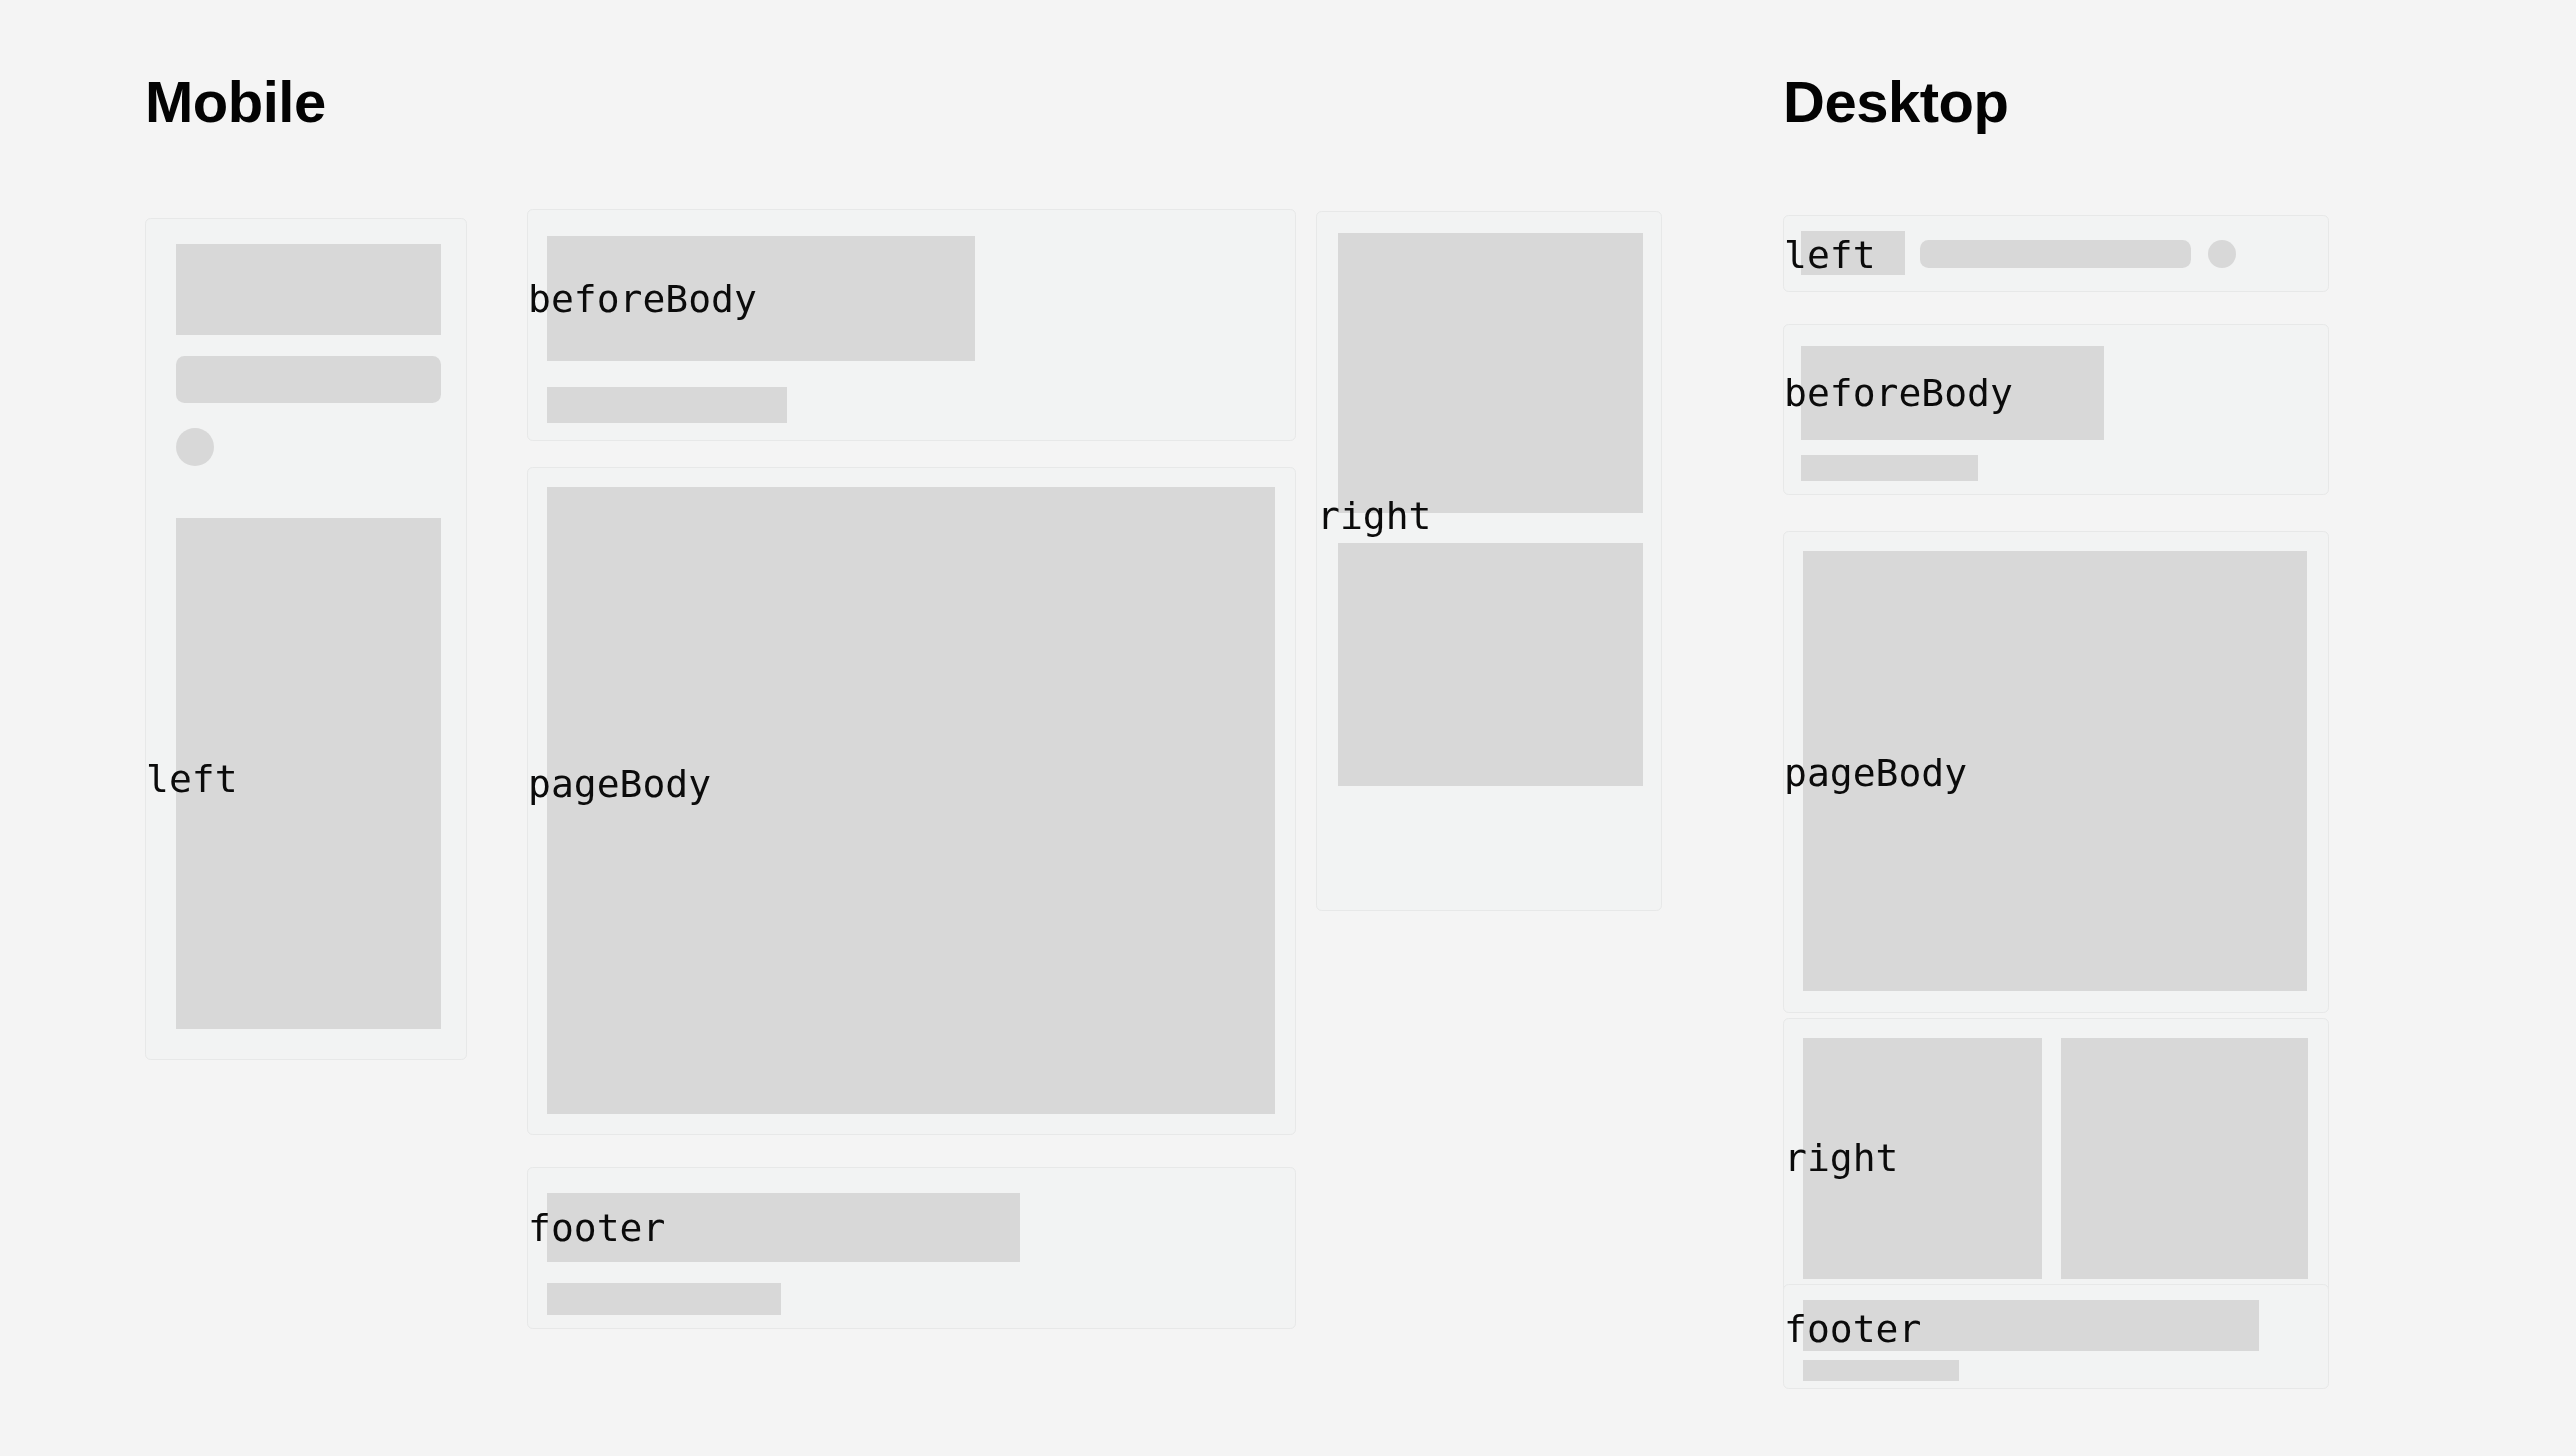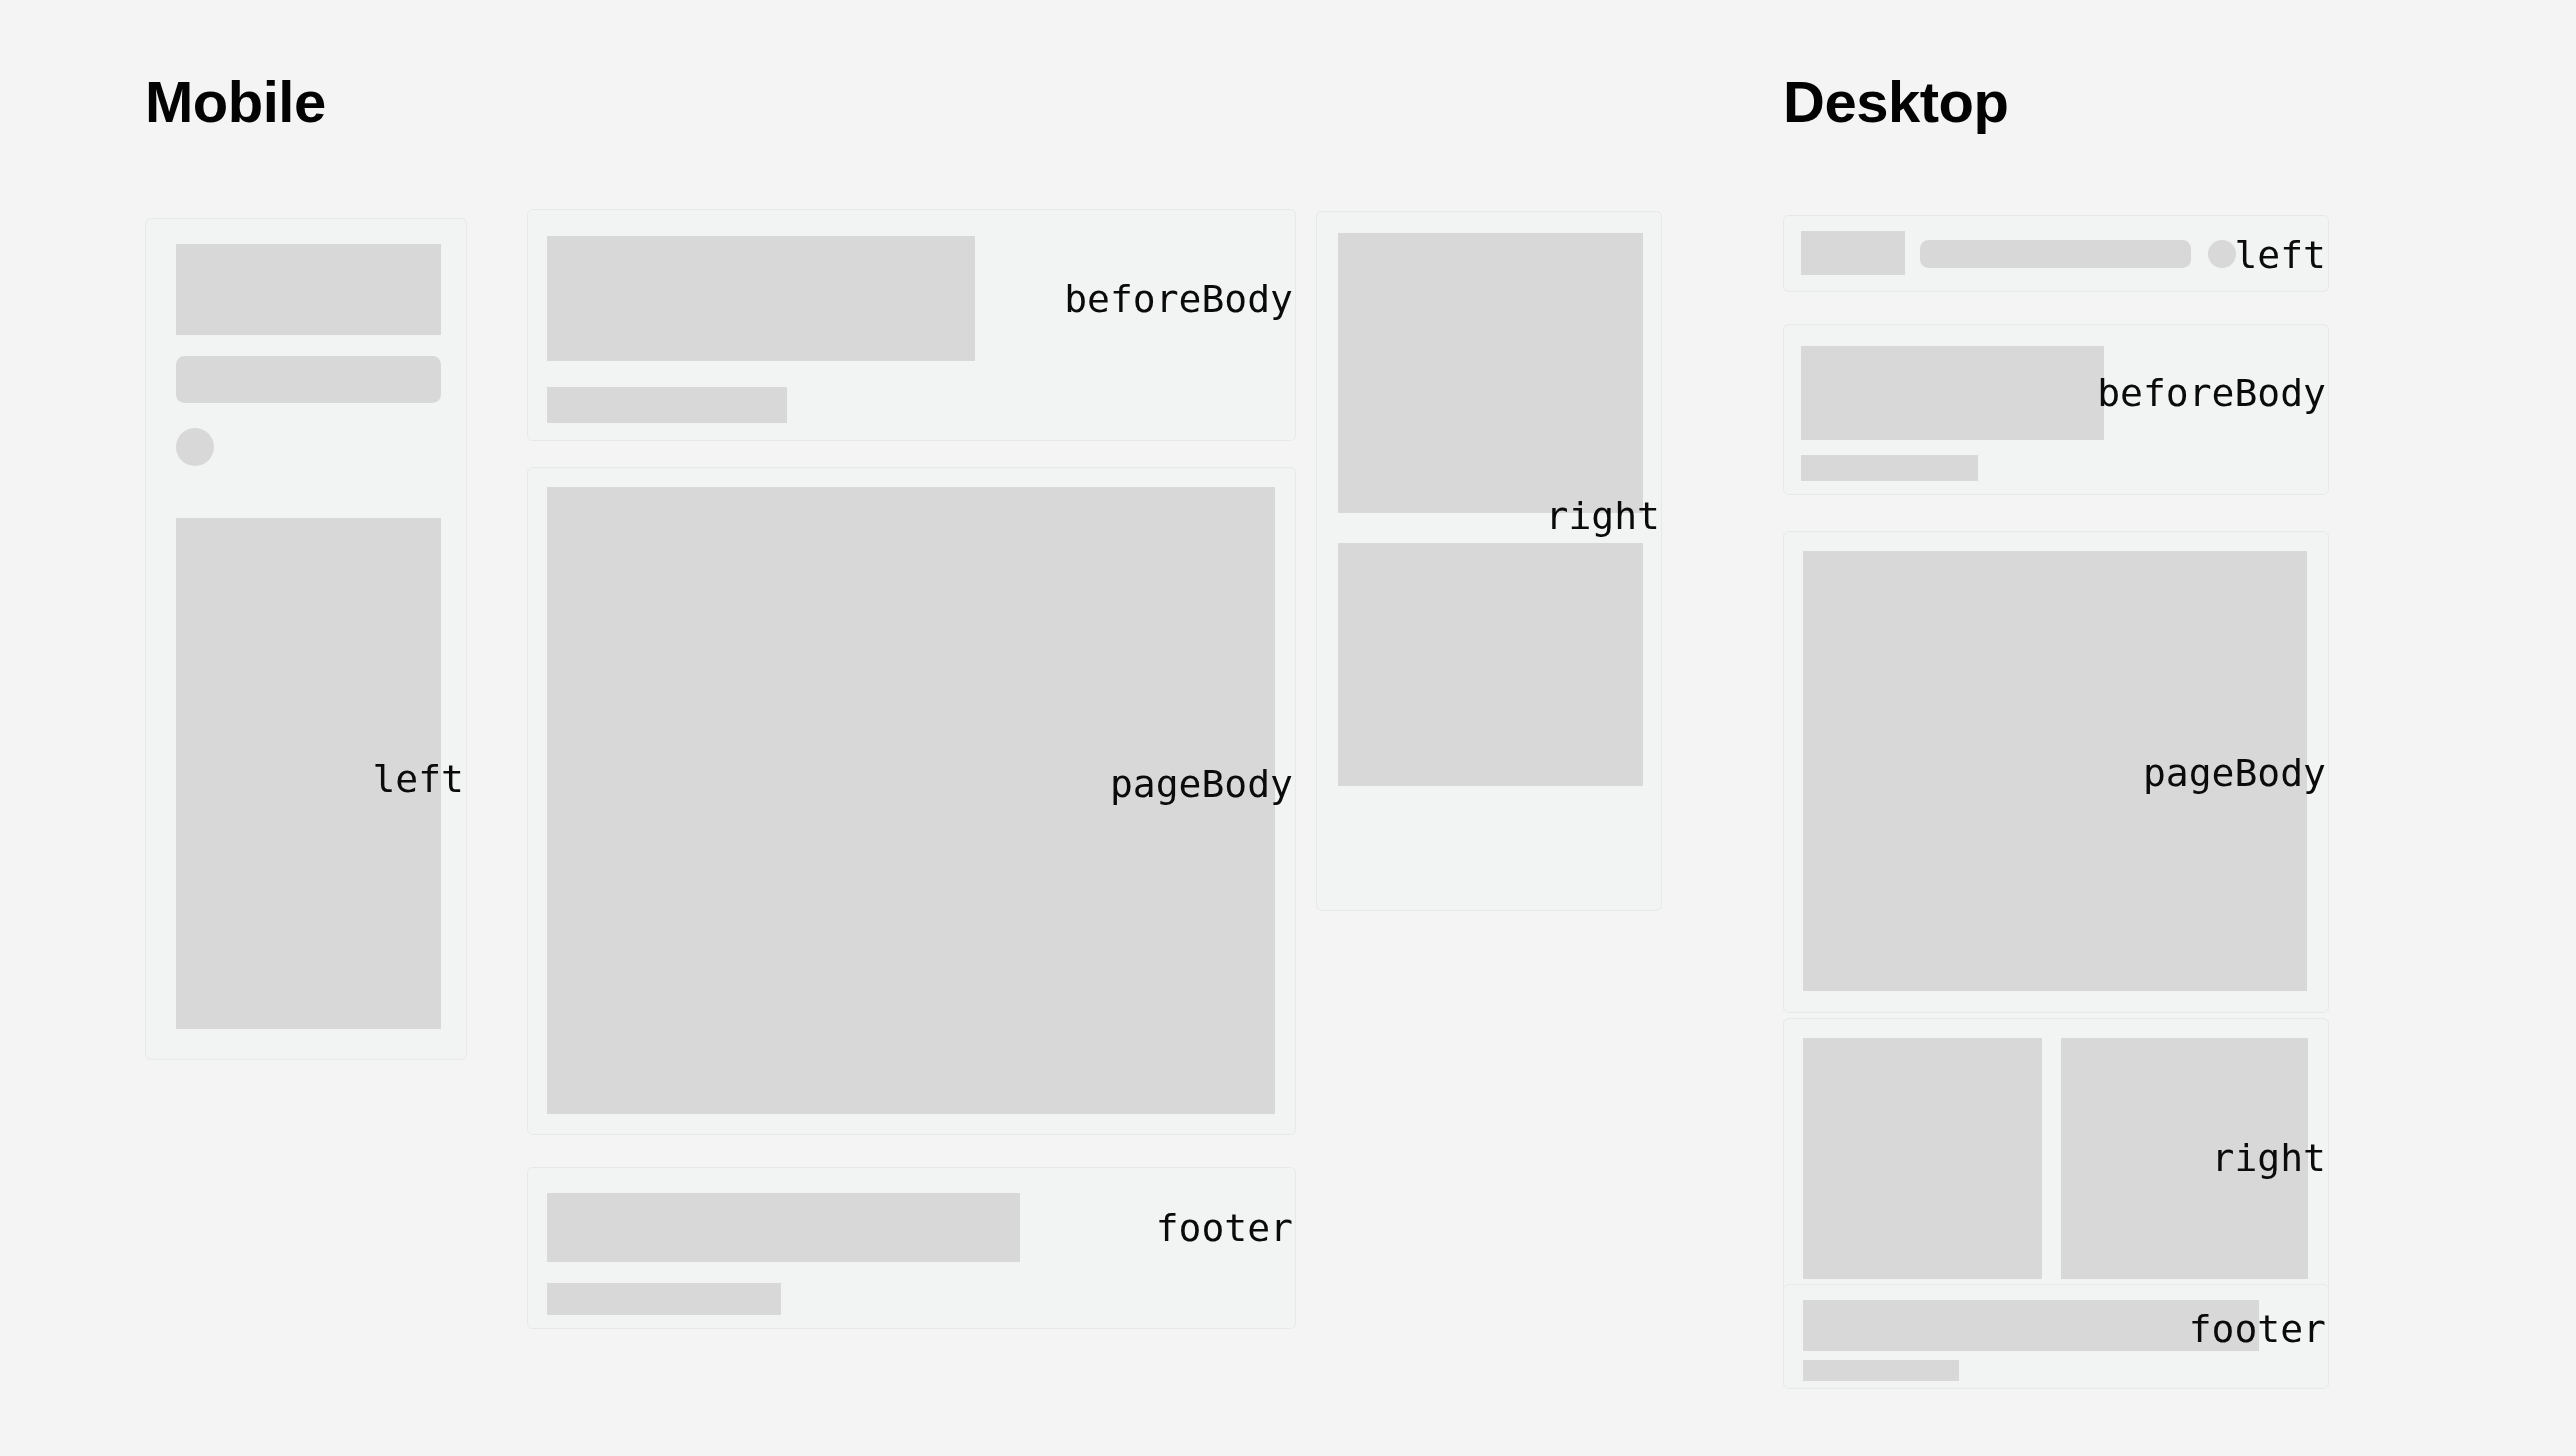--- a/index.html
+++ b/index.html
@@ -50,21 +50,21 @@
   .blk.round   { border-radius: 8.5px; }
   .blk.circle  { border-radius: 50%; }
 
   
   .mono-label {
     position: absolute;
     font-family: "DejaVu Sans Mono", "Liberation Mono", monospace;
     font-size: 38px;
     line-height: 38px;
     color: #0b0b0b;
-    text-align: right;
+    text-align: left;
     white-space: nowrap;
     pointer-events: none;
   }
 </style>
 </head>
 <body>
 
 <div id="root">
 
   <div class="section-title" id="title-desktop">Mobile</div>

